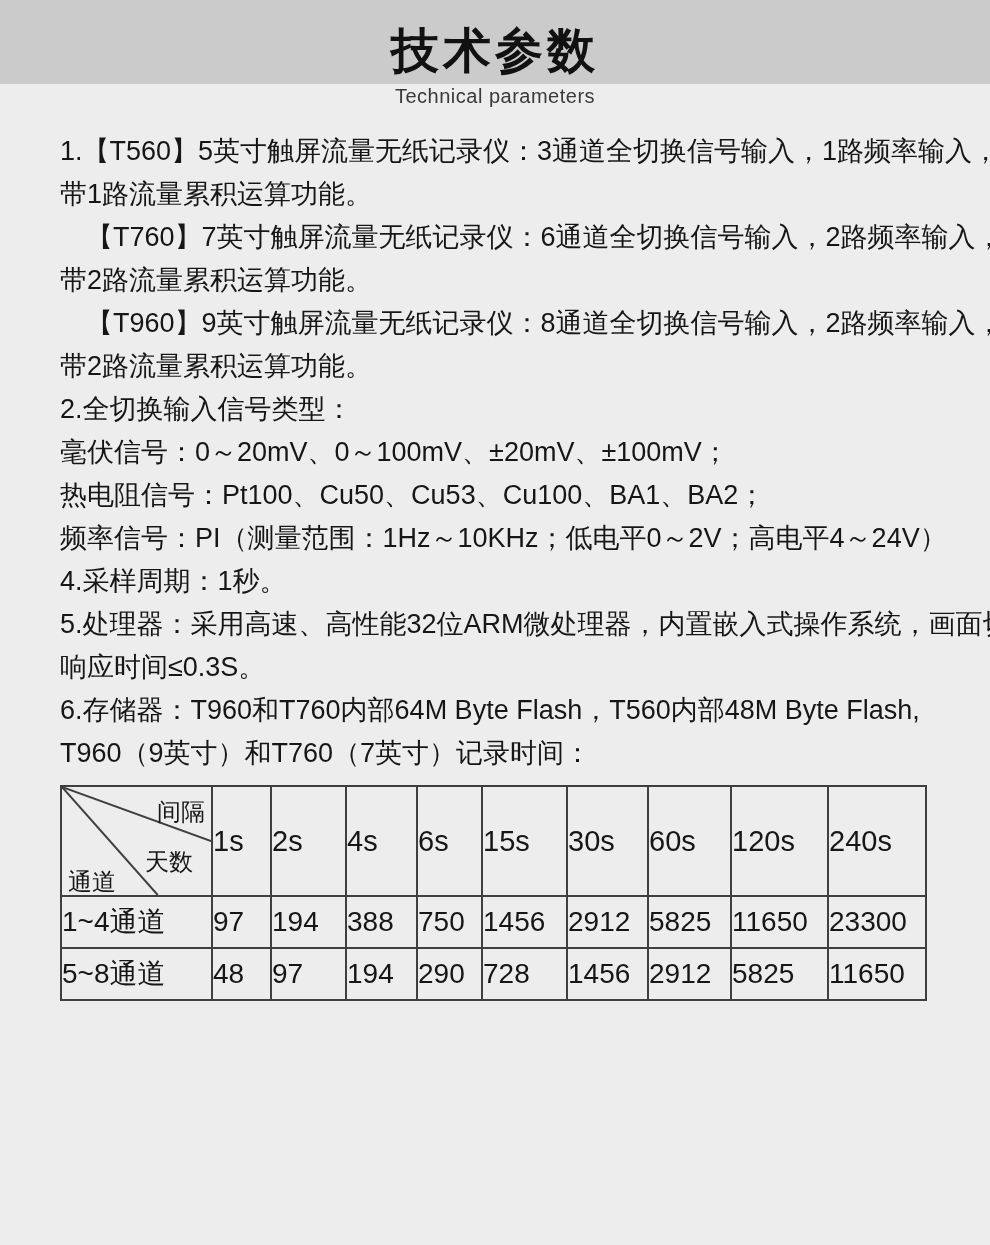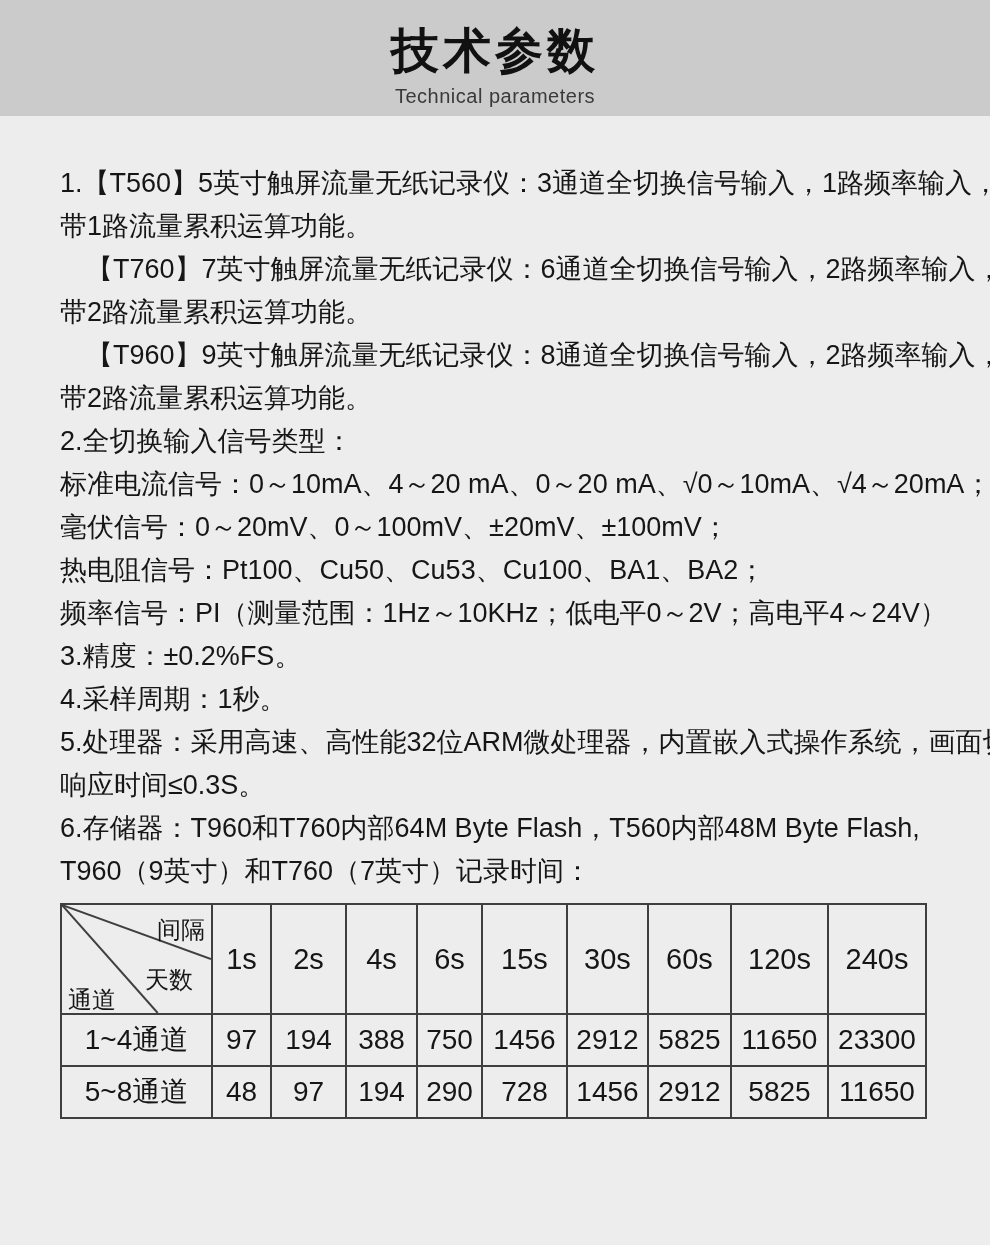--- a/index.html
+++ b/index.html
@@ -10,21 +10,21 @@
   .page {
     position: relative;
     width: 990px;
     height: 1245px;
     background: #ededed;
     overflow: hidden;
     color: #161616;
   }
   
   .header-band {
-    height: 116px;
+    height: 84px;
     background: #cbcbcb;
     text-align: center;
   }
   .page-title {
     margin: 0;
     padding-top: 26px;
     font-size: 48px;
     line-height: 50px;
     font-weight: 700;
     letter-spacing: 4px;
@@ -52,21 +52,20 @@
   
   table.rec {
     margin-top: 10px;
     border-collapse: collapse;
     table-layout: fixed;
   }
   table.rec td {
     border: 2px solid #3f3f3f;
     background: #ededed;
     font-size: 28px;
-    text-align: center;
     padding: 0;
     overflow: hidden;
   }
   tr.head td { height: 108px; font-size: 29px; }
   tr.datarow td { height: 50px; }
   td.rowlabel { text-align: left; padding-left: 8px; }
   td.corner { position: relative; }
   td.corner svg { position: absolute; left: 0; top: 0; width: 100%; height: 100%; }
   .corner-label { position: absolute; font-size: 24px; line-height: 26px; }
   .corner-interval { top: 12px; right: 6px; }
@@ -84,25 +83,23 @@
   </div>
 
   <div class="content">
     <div class="line">1.【T560】5英寸触屏流量无纸记录仪：3通道全切换信号输入，1路频率输入，可</div>
     <div class="line">带1路流量累积运算功能。</div>
     <div class="line indent">【T760】7英寸触屏流量无纸记录仪：6通道全切换信号输入，2路频率输入，可</div>
     <div class="line">带2路流量累积运算功能。</div>
     <div class="line indent">【T960】9英寸触屏流量无纸记录仪：8通道全切换信号输入，2路频率输入，可</div>
     <div class="line">带2路流量累积运算功能。</div>
     <div class="line">2.全切换输入信号类型：</div>
-    <div class="line">标准电流信号：0～10mA、4～20 mA、0～20 mA、√0～10mA、√4～20mA；</div>
     <div class="line">毫伏信号：0～20mV、0～100mV、±20mV、±100mV；</div>
     <div class="line">热电阻信号：Pt100、Cu50、Cu53、Cu100、BA1、BA2；</div>
     <div class="line">频率信号：PI（测量范围：1Hz～10KHz；低电平0～2V；高电平4～24V）</div>
-    <div class="line">3.精度：±0.2%FS。</div>
     <div class="line">4.采样周期：1秒。</div>
     <div class="line">5.处理器：采用高速、高性能32位ARM微处理器，内置嵌入式操作系统，画面切换</div>
     <div class="line">响应时间≤0.3S。</div>
     <div class="line">6.存储器：T960和T760内部64M Byte Flash，T560内部48M Byte Flash,</div>
     <div class="line">T960（9英寸）和T760（7英寸）记录时间：</div>
 
     <table class="rec">
       <colgroup>
         <col style="width:151px">
           <col style="width:59px">

